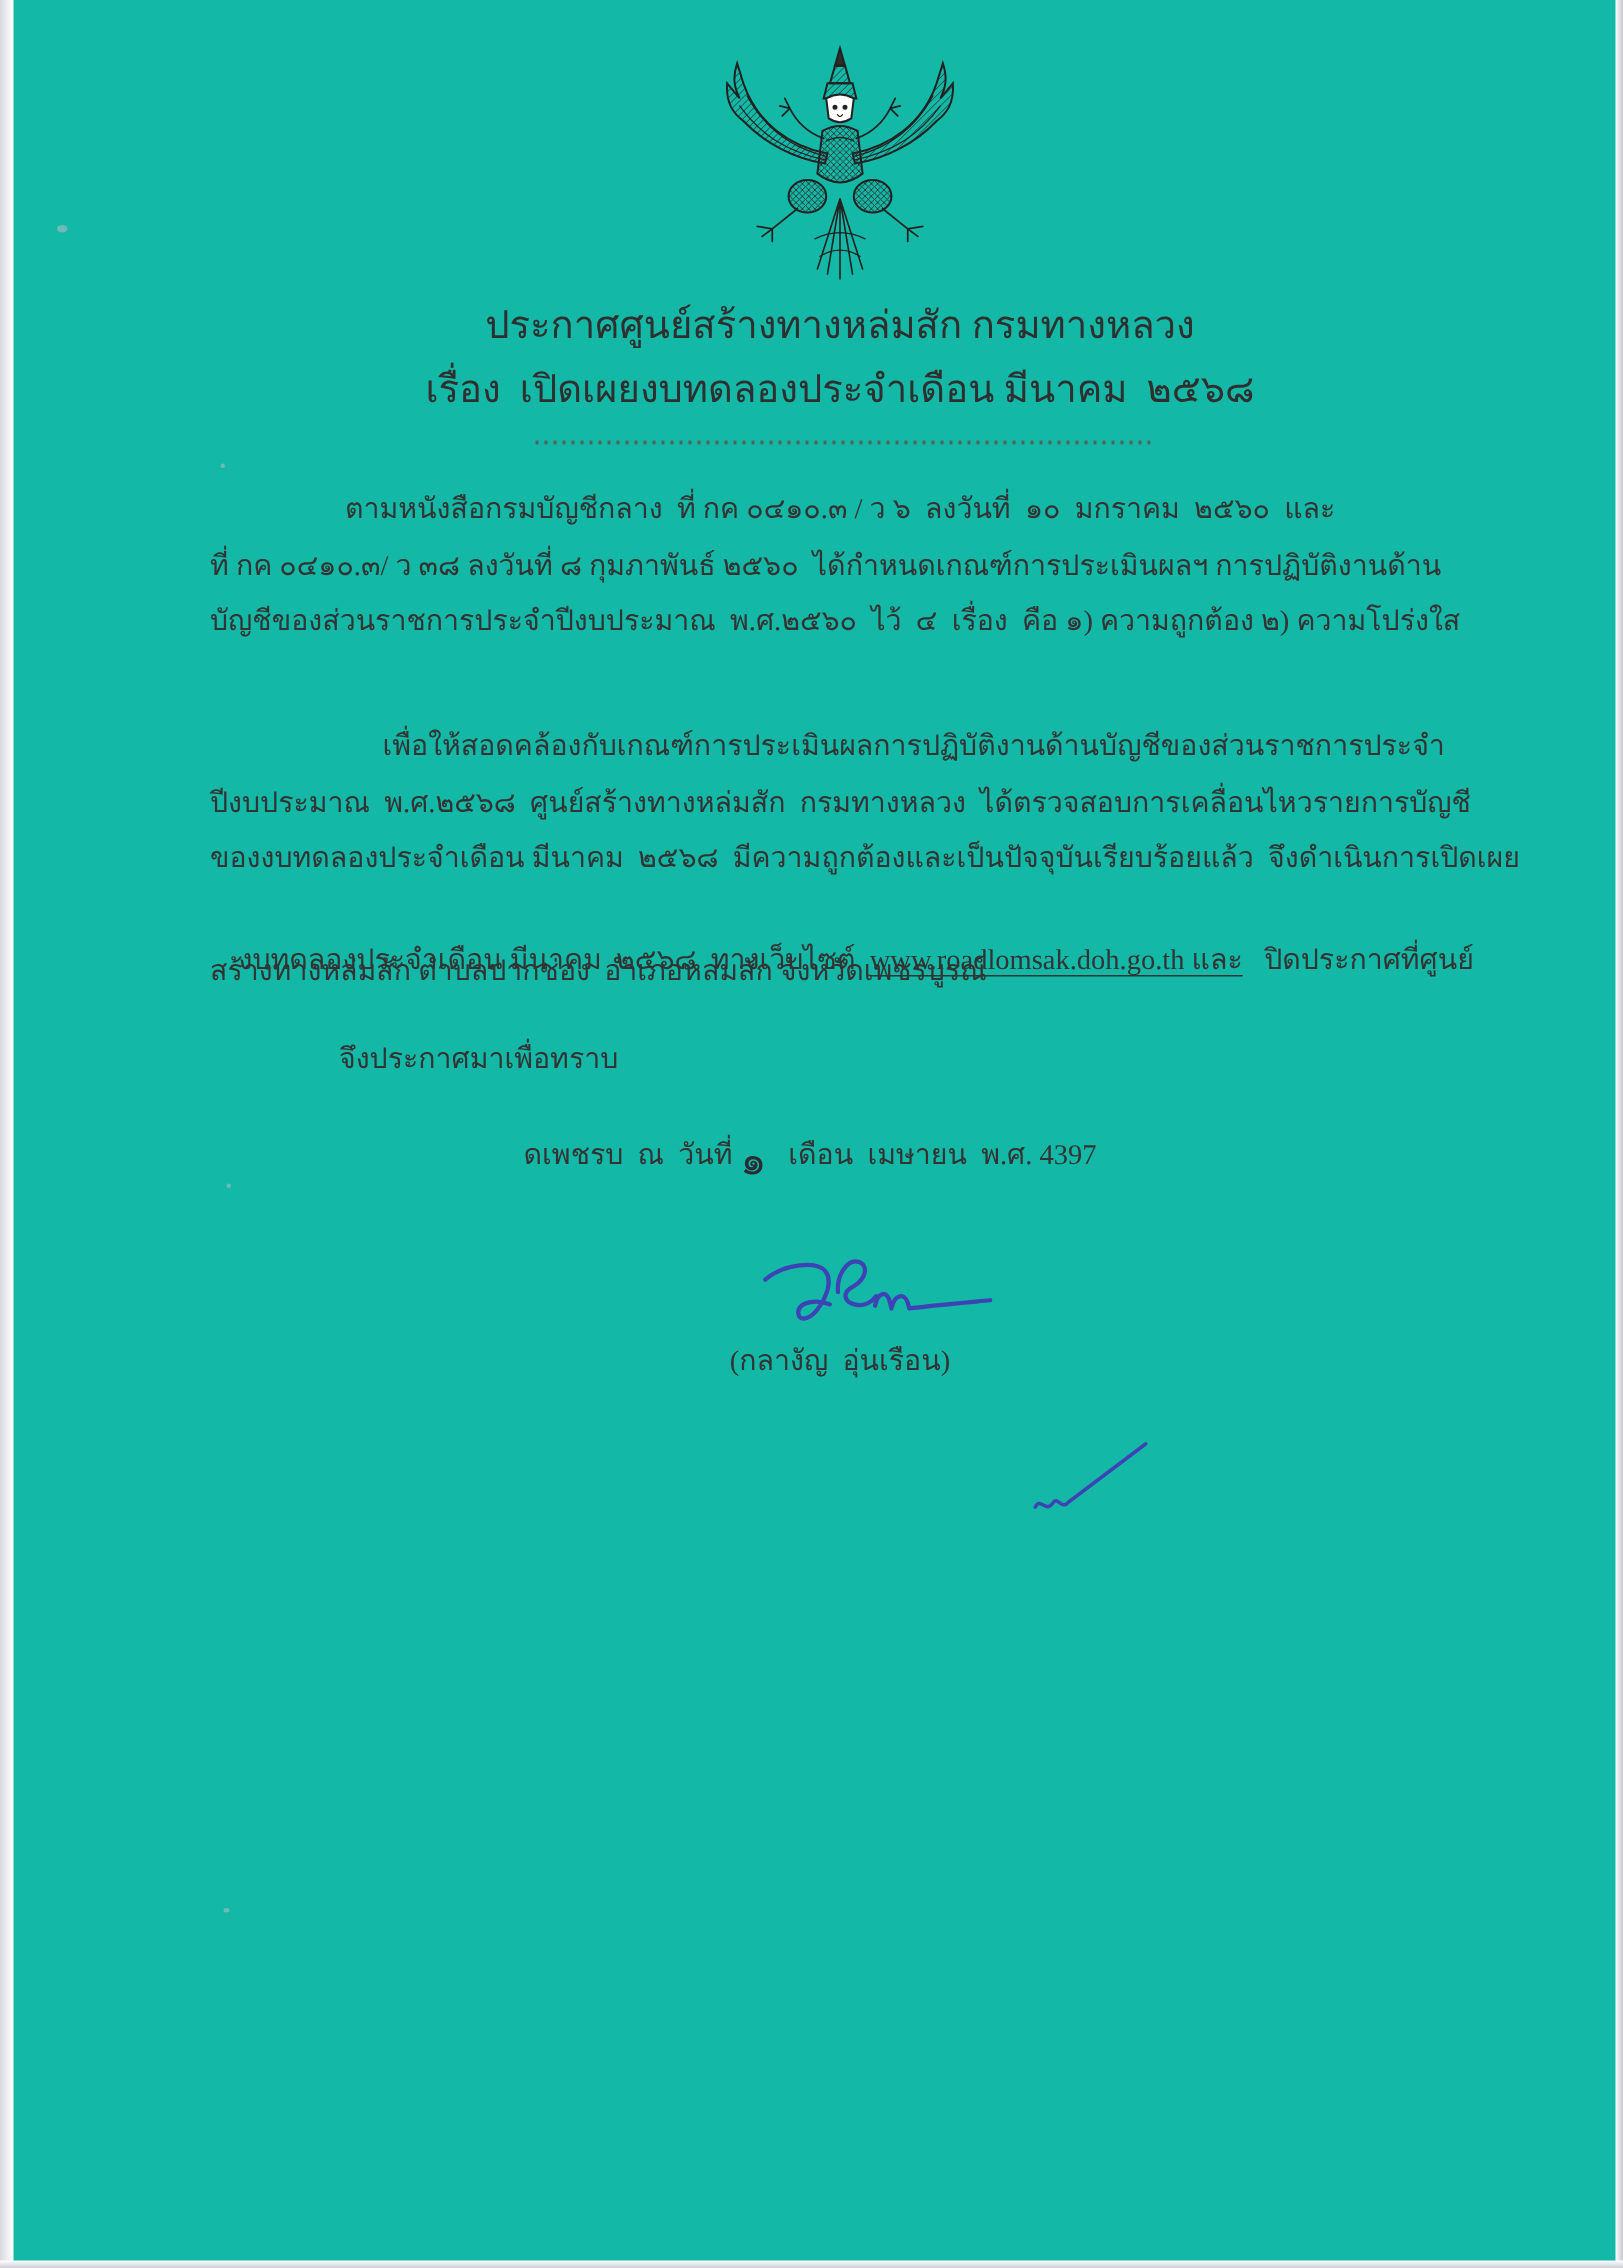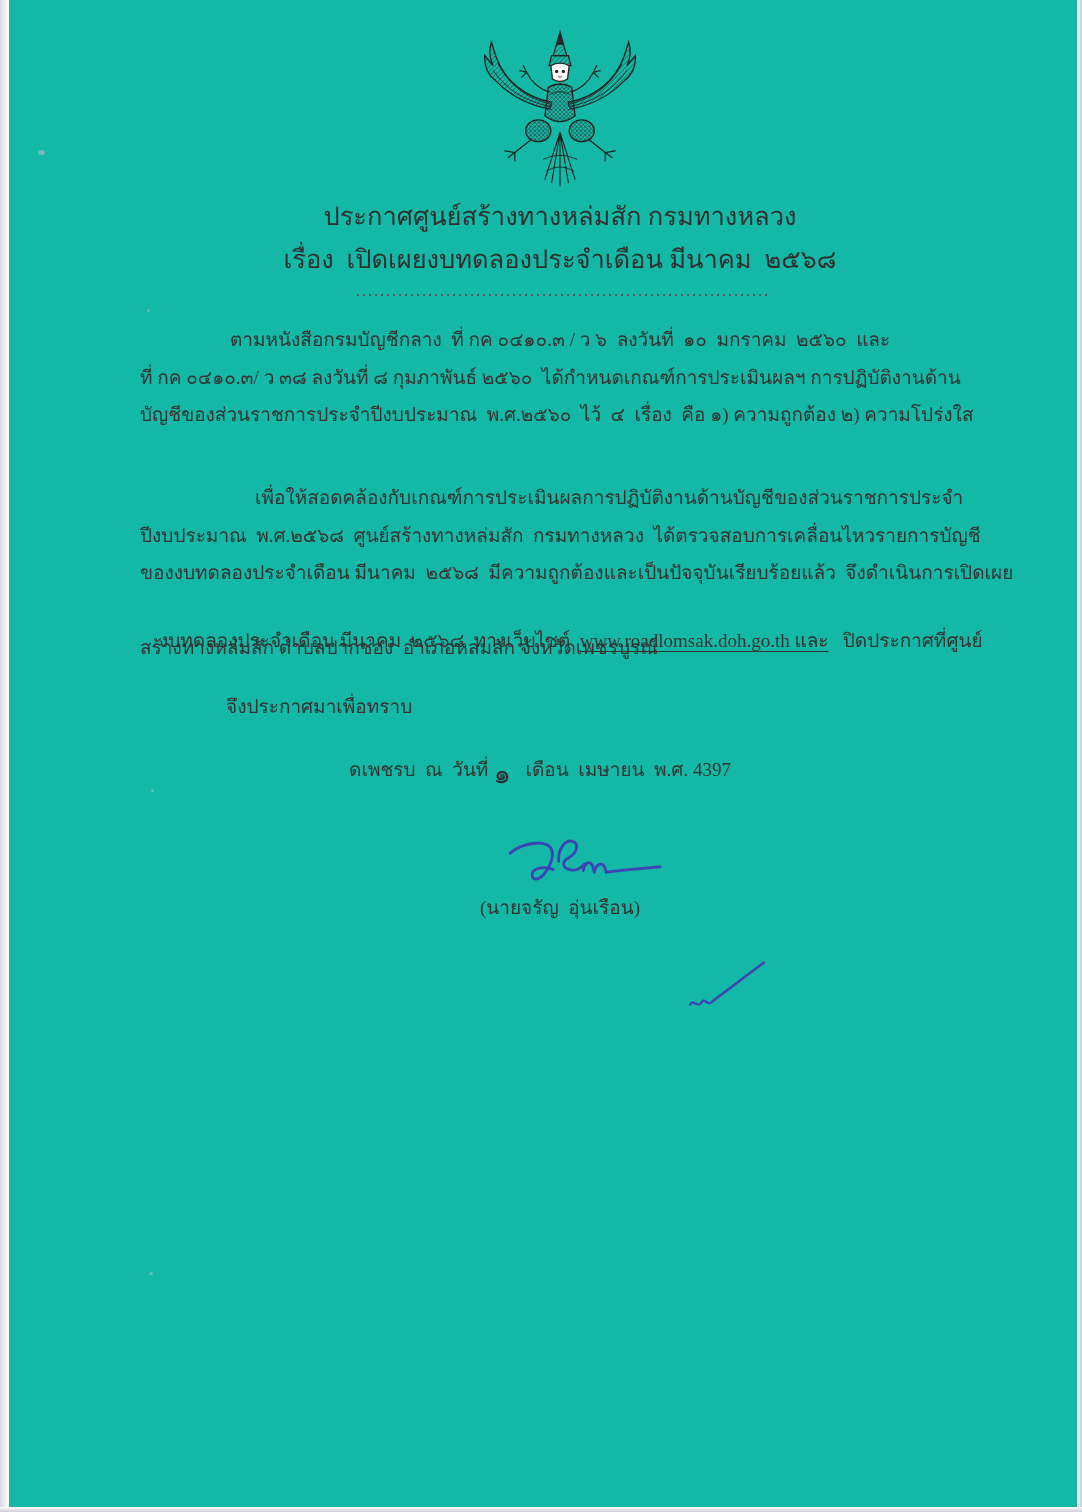--- a/index.html
+++ b/index.html
@@ -136,21 +136,21 @@
     <svg viewBox="0 0 180 70" width="168" height="64">
       <g fill="none" stroke="#3d43b4" stroke-width="3.1" stroke-linecap="round" stroke-linejoin="round">
         <path d="M6 22 C 20 10, 44 8, 50 16 C 55 23, 51 35, 43 45 C 37 52, 30 52, 30 46 C 30 38, 44 36, 53 40"></path>
         <path d="M59 31 C 58 18, 66 7, 74 9 C 82 12, 79 22, 70 27 C 62 31, 63 38, 71 40 C 78 42, 84 38, 87 34"></path>
         <path d="M86 41 C 88 31, 95 29, 97 39 L 98 43 C 100 33, 107 31, 110 39 L 111 43 C 124 41, 148 39, 170 37"></path>
       </g>
     </svg>
   </div>
 
   <div class="abs sig-block" style="left:300px; top:893px; width:520px;">
-    <span class="line" style="margin-bottom:9px;">(นายจรัญ  อุ่นเรือน)</span>
+    <span class="line" style="margin-bottom:9px;">(กลางัญ  อุ่นเรือน)</span>
   </div>
 
   <div class="abs" style="left:686px; top:958px; width:82px; height:54px;">
     <svg viewBox="0 0 90 60" width="82" height="54">
       <path d="M4 52 C 8 44, 12 57, 17 49 C 21 43, 23 55, 29 48 L 86 5" fill="none" stroke="#3d43b4" stroke-width="2.6" stroke-linecap="round"></path>
     </svg>
   </div>
 
 </div>
 

